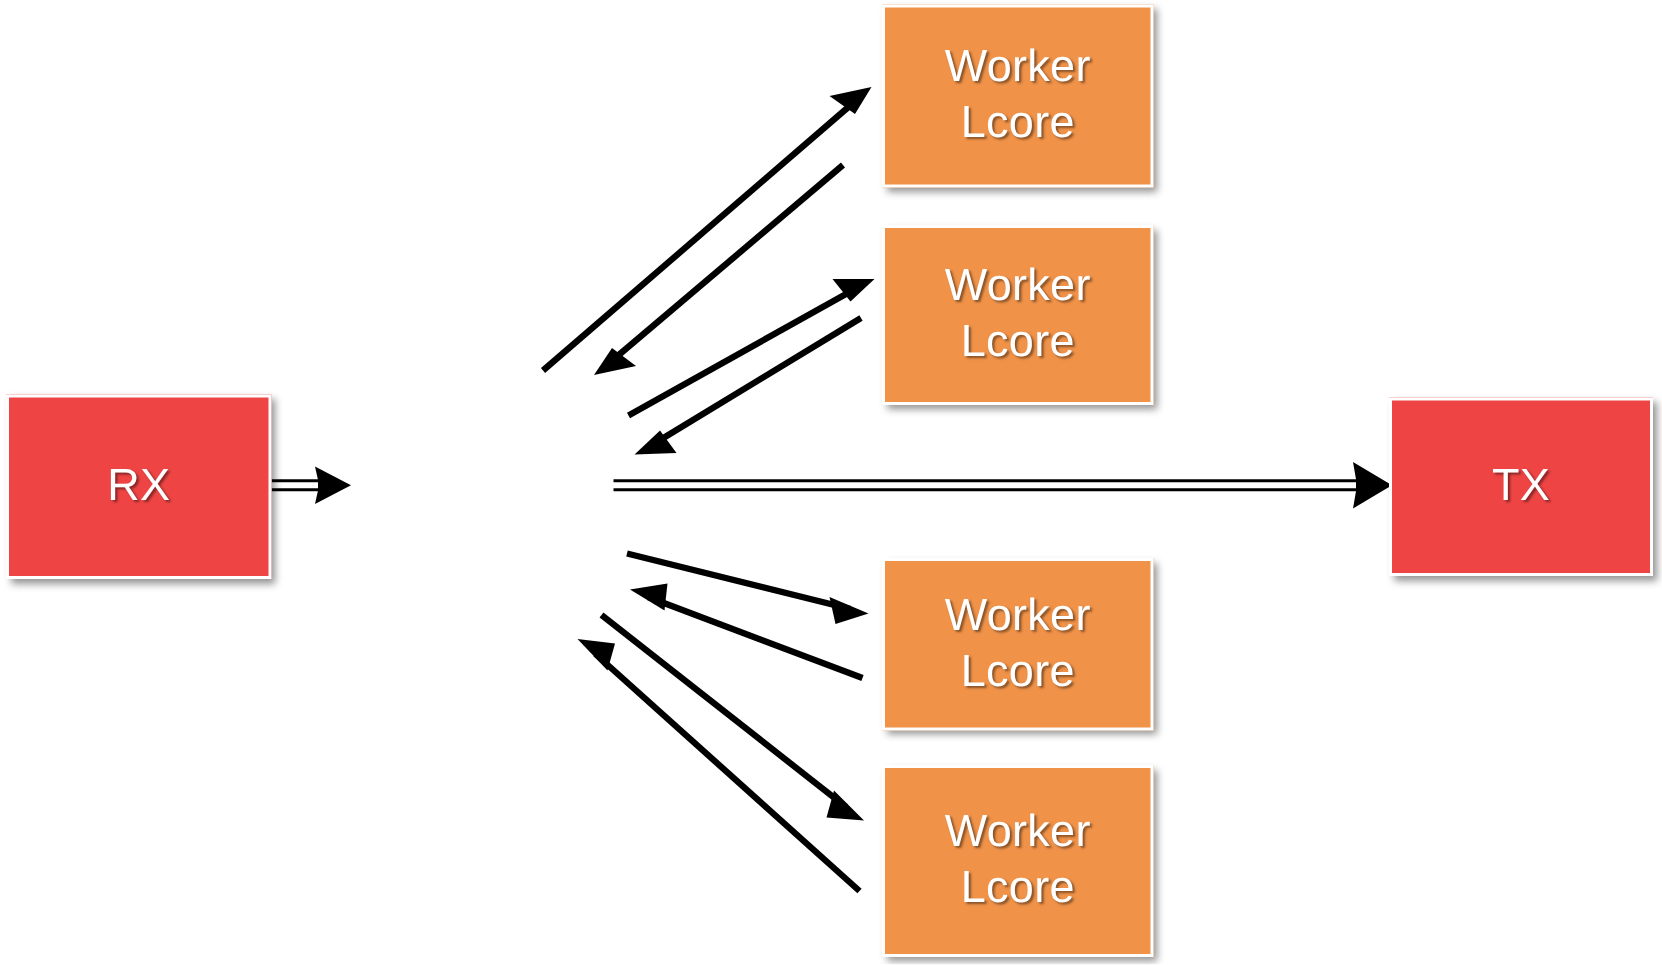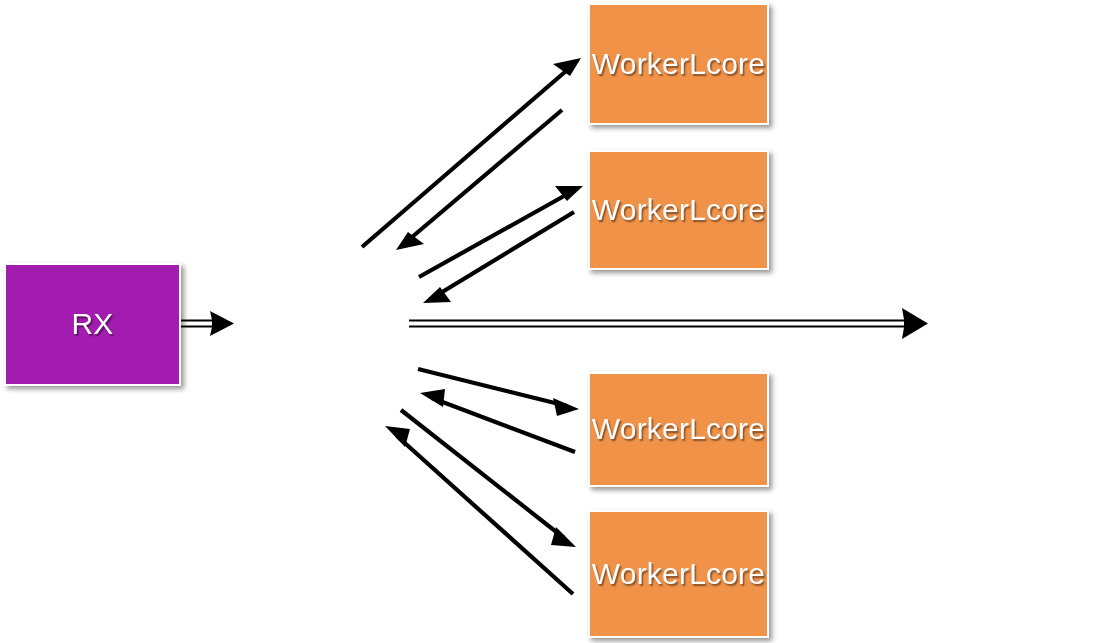--- a/index.html
+++ b/index.html
@@ -12,36 +12,37 @@
     width: 1108px;
     height: 643px;
     background: #ffffff;
     overflow: hidden;
     font-family: "Liberation Sans", sans-serif;
   }
   .node {
     position: absolute;
     box-sizing: border-box;
     display: flex;
+    flex-direction: column;
     align-items: center;
     justify-content: center;
     border: 2px solid #ffffff;
     box-shadow: 3px 3px 5px rgba(0,0,0,0.42);
     color: #ffffff;
     text-align: center;
     line-height: 1.22;
     letter-spacing: 0.2px;
     text-shadow: 1.5px 1.5px 1.6px rgba(0,0,0,0.45);
     user-select: none;
   }
   .node .line {
     display: block;
     white-space: nowrap;
   }
-  .node-blue { background: #a21caf; align-items: center; }
+  .node-blue { background: #ef4444; align-items: center; }
   .node-orange { background: #F09248; }
 
   svg.arrows {
     position: absolute;
     left: 0;
     top: 0;
     width: 1108px;
     height: 643px;
     pointer-events: none;
   }
@@ -126,20 +127,23 @@
       <line class="solidline" x1="573" y1="594" x2="397" y2="436"></line>
       <polygon class="headfill" points="385,426 405,447 410,429"></polygon>
     </g>
   </svg>
 
   <div class="node node-blue" style="left:4px; top:263px; width:177px; height:123px; font-size:30px;">
     <span class="line">RX</span>
   </div>
 
 
+  <div class="node node-blue" style="left:926px; top:265px; width:176px; height:119px; font-size:30px;">
+    <span class="line">TX</span>
+  </div>
 
   <div class="node node-orange" style="left:588px; top:3px; width:181px; height:122px; font-size:30px;">
     <span class="line">Worker</span>
     <span class="line">Lcore</span>
   </div>
 
   <div class="node node-orange" style="left:588px; top:150px; width:181px; height:120px; font-size:30px;">
     <span class="line">Worker</span>
     <span class="line">Lcore</span>
   </div>

